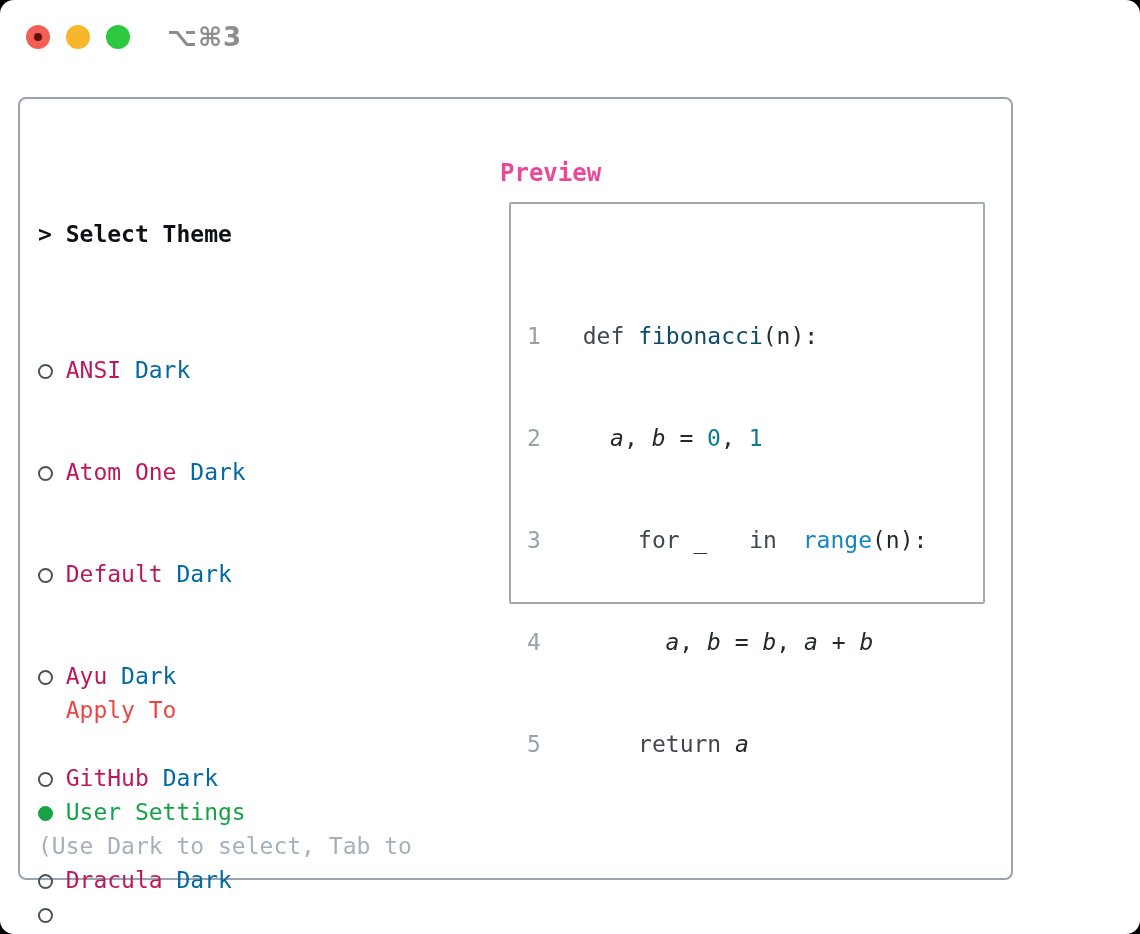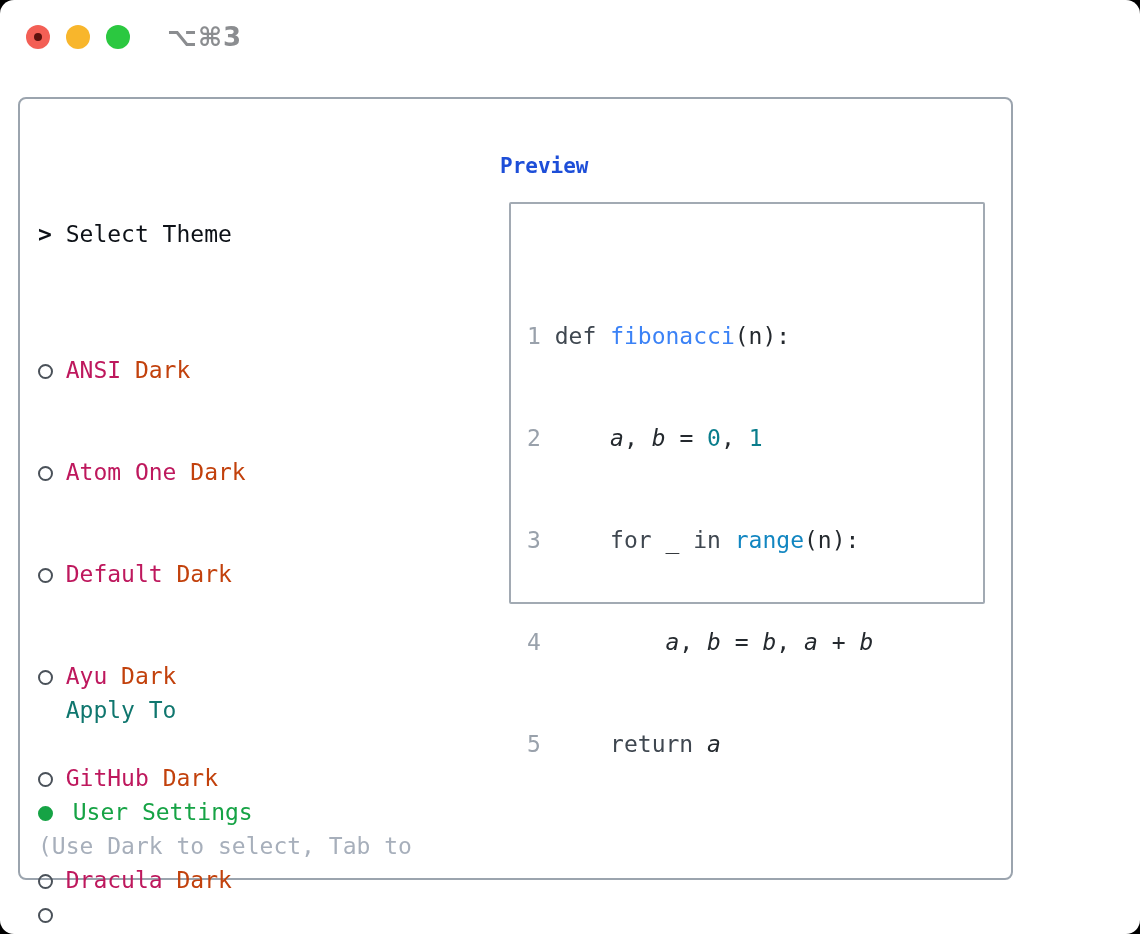--- a/index.html
+++ b/index.html
@@ -31,50 +31,50 @@
     border:2px solid #9ba4ae;border-radius:8px;box-sizing:border-box;
     background:#fff;
   }
   
   .rows{position:absolute;font-size:23px;line-height:34px;white-space:pre;}
   .row{height:34px;}
   #theme-list{left:38px;top:149px;}
   #apply-block{left:38px;top:625px;}
   #hint-block{left:38px;top:761px;color:#a7afbb;}
   .prompt{display:inline-block;width:2ch;font-weight:bold;color:#0d1117;}
-  .hdr-text{font-weight:normal;color:#0d1117;}
-  .sub-hdr{color:#0f766e;}
+  .hdr-text{font-weight:bold;color:#0d1117;}
+  .sub-hdr{color:#ef4444;}
   .indent2{display:inline-block;width:2ch;}
   .mk{display:inline-block;width:2ch;}
   .mk i{
     display:inline-block;width:11px;height:11px;border-radius:50%;
     border:2px solid #4a5159;position:relative;top:1px;
   }
   .sel .mk i{background:#16a345;border-color:#16a345;}
   .tname{color:#be185d;}
-  .sel .tname{color:#16a345;margin-left:7px;}
-  .variant{color:#c2410c;margin-left:1ch;}
+  .sel .tname{color:#16a345;}
+  .variant{color:#0369a1;margin-left:1ch;}
   
   #preview-header{
-    position:absolute;left:500px;top:149px;height:34px;line-height:34px;
-    font-size:21px;font-weight:bold;color:#1d4ed8;
+    position:absolute;left:500px;top:156px;height:34px;line-height:34px;
+    font-size:24px;font-weight:bold;color:#ec4899;
   }
   .preview-box{
     position:absolute;left:509px;top:202px;width:476px;height:402px;
     border:2px solid #a2aab3;border-radius:2px;box-sizing:border-box;
     background:#fff;
   }
   #code{left:527px;top:251px;}
   .ln{color:#99a1ab;}
   .pl{color:#24292e;}
-  .kw{color:#3f4750;}
-  .fn{color:#3b82f6;}
+  .kw{color:#3f4750;margin-left:28px;}
+  .fn{color:#0c4a6e;}
   .vr{color:#24292e;font-style:italic;}
   .num{color:#0a7d8c;}
-  .bl{color:#1286c1;}
+  .bl{color:#1286c1;margin-left:12px;}
 </style>
 </head>
 <body>
 
 <div class="window">
 
   <div class="traffic red">
     <span class="dot"></span>
   </div>
   <div class="traffic yellow"></div>

